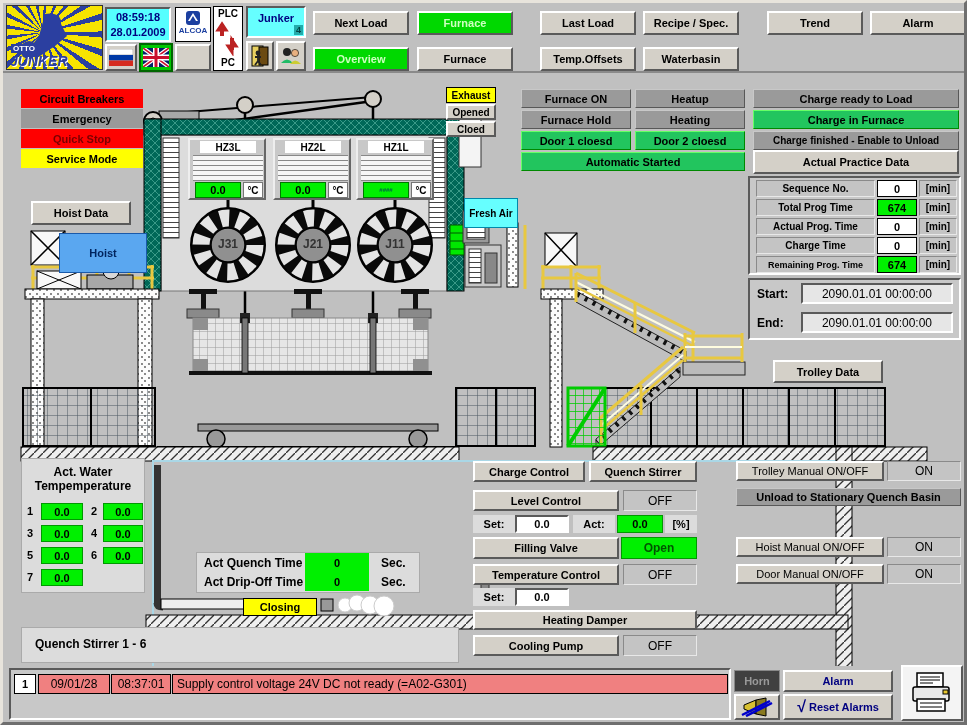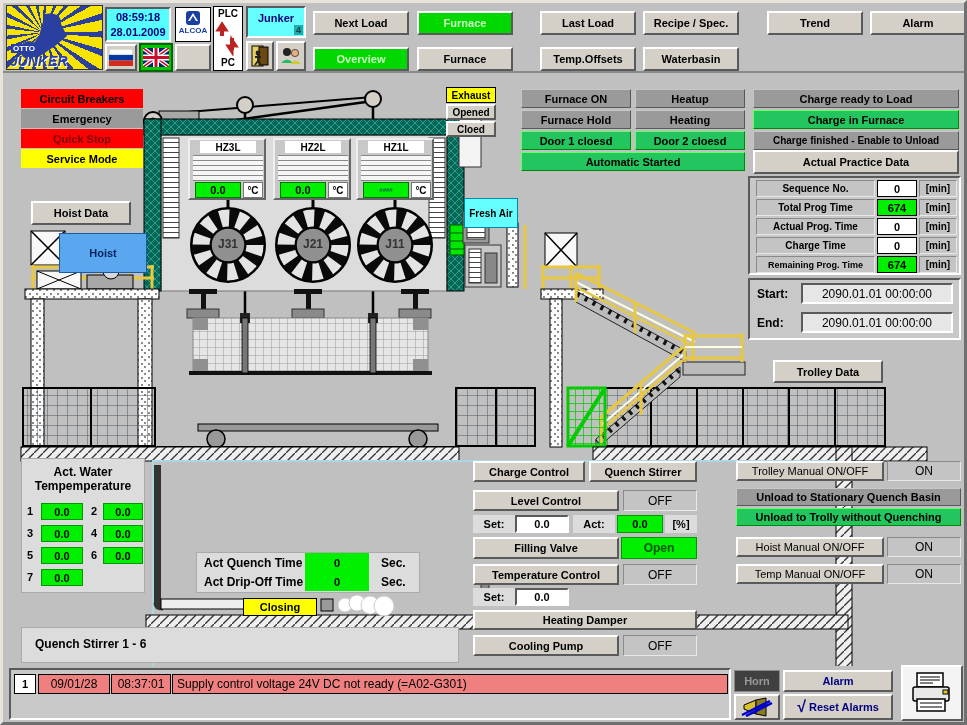--- a/index.html
+++ b/index.html
@@ -491,24 +491,23 @@
     <div class="abs txt ctr statecell" style="left:620px;top:561px;width:74px;height:21px;font-weight:normal;font-size:12px;">OFF</div>
     <div class="abs txt ctr" style="left:470px;top:585px;width:42px;height:18px;background:#DCDCDC;">Set:</div>
     <div class="abs txt ctr sunk" style="left:512px;top:585px;width:54px;height:18px;background:#FFF;pointer-events:auto;">0.0</div>
     <div class="abs btn" style="left:470px;top:607px;width:224px;height:20px;pointer-events:auto;">Heating Damper</div>
     <div class="abs btn" style="left:470px;top:632px;width:146px;height:21px;pointer-events:auto;">Cooling Pump</div>
     <div class="abs txt ctr statecell" style="left:620px;top:632px;width:74px;height:21px;font-weight:normal;font-size:12px;">OFF</div>
 
     <div class="abs btn" style="left:733px;top:458px;width:148px;height:20px;font-weight:normal;pointer-events:auto;">Trolley Manual ON/OFF</div>
     <div class="abs txt ctr statecell" style="left:884px;top:458px;width:74px;height:20px;font-weight:normal;font-size:12px;">ON</div>
     <div class="abs txt ctr cellg" style="left:733px;top:485px;width:225px;height:18px;">Unload to Stationary Quench Basin</div>
-    <div class="abs txt ctr cellgrn" style="left:733px;top:505px;width:225px;height:18px;">Unload to Trolly without Quenching</div>
     <div class="abs btn" style="left:733px;top:534px;width:148px;height:20px;font-weight:normal;pointer-events:auto;">Hoist Manual ON/OFF</div>
     <div class="abs txt ctr statecell" style="left:884px;top:534px;width:74px;height:20px;font-weight:normal;font-size:12px;">ON</div>
-    <div class="abs btn" style="left:733px;top:561px;width:148px;height:20px;font-weight:normal;pointer-events:auto;">Temp Manual ON/OFF</div>
+    <div class="abs btn" style="left:733px;top:561px;width:148px;height:20px;font-weight:normal;pointer-events:auto;">Door Manual ON/OFF</div>
     <div class="abs txt ctr statecell" style="left:884px;top:561px;width:74px;height:20px;font-weight:normal;font-size:12px;">ON</div>
   </div>
 
   <div class="abs sunk" style="left:6px;top:665px;width:722px;height:52px;background:#C8C8C8;z-index:3;">
     <div class="abs txt ctr thinline" style="left:3px;top:4px;width:22px;height:20px;background:#FFF;">1</div>
     <div class="abs txt ctr pink" style="left:27px;top:4px;width:72px;height:20px;font-weight:normal;font-size:12px;">09/01/28</div>
     <div class="abs txt ctr pink" style="left:100px;top:4px;width:60px;height:20px;font-weight:normal;font-size:12px;">08:37:01</div>
     <div class="abs txt pink" style="left:161px;top:4px;width:556px;height:20px;font-weight:normal;font-size:12px;line-height:18px;padding-left:4px;">Supply control voltage 24V DC not ready (=A02-G301)</div>
   </div>
 

